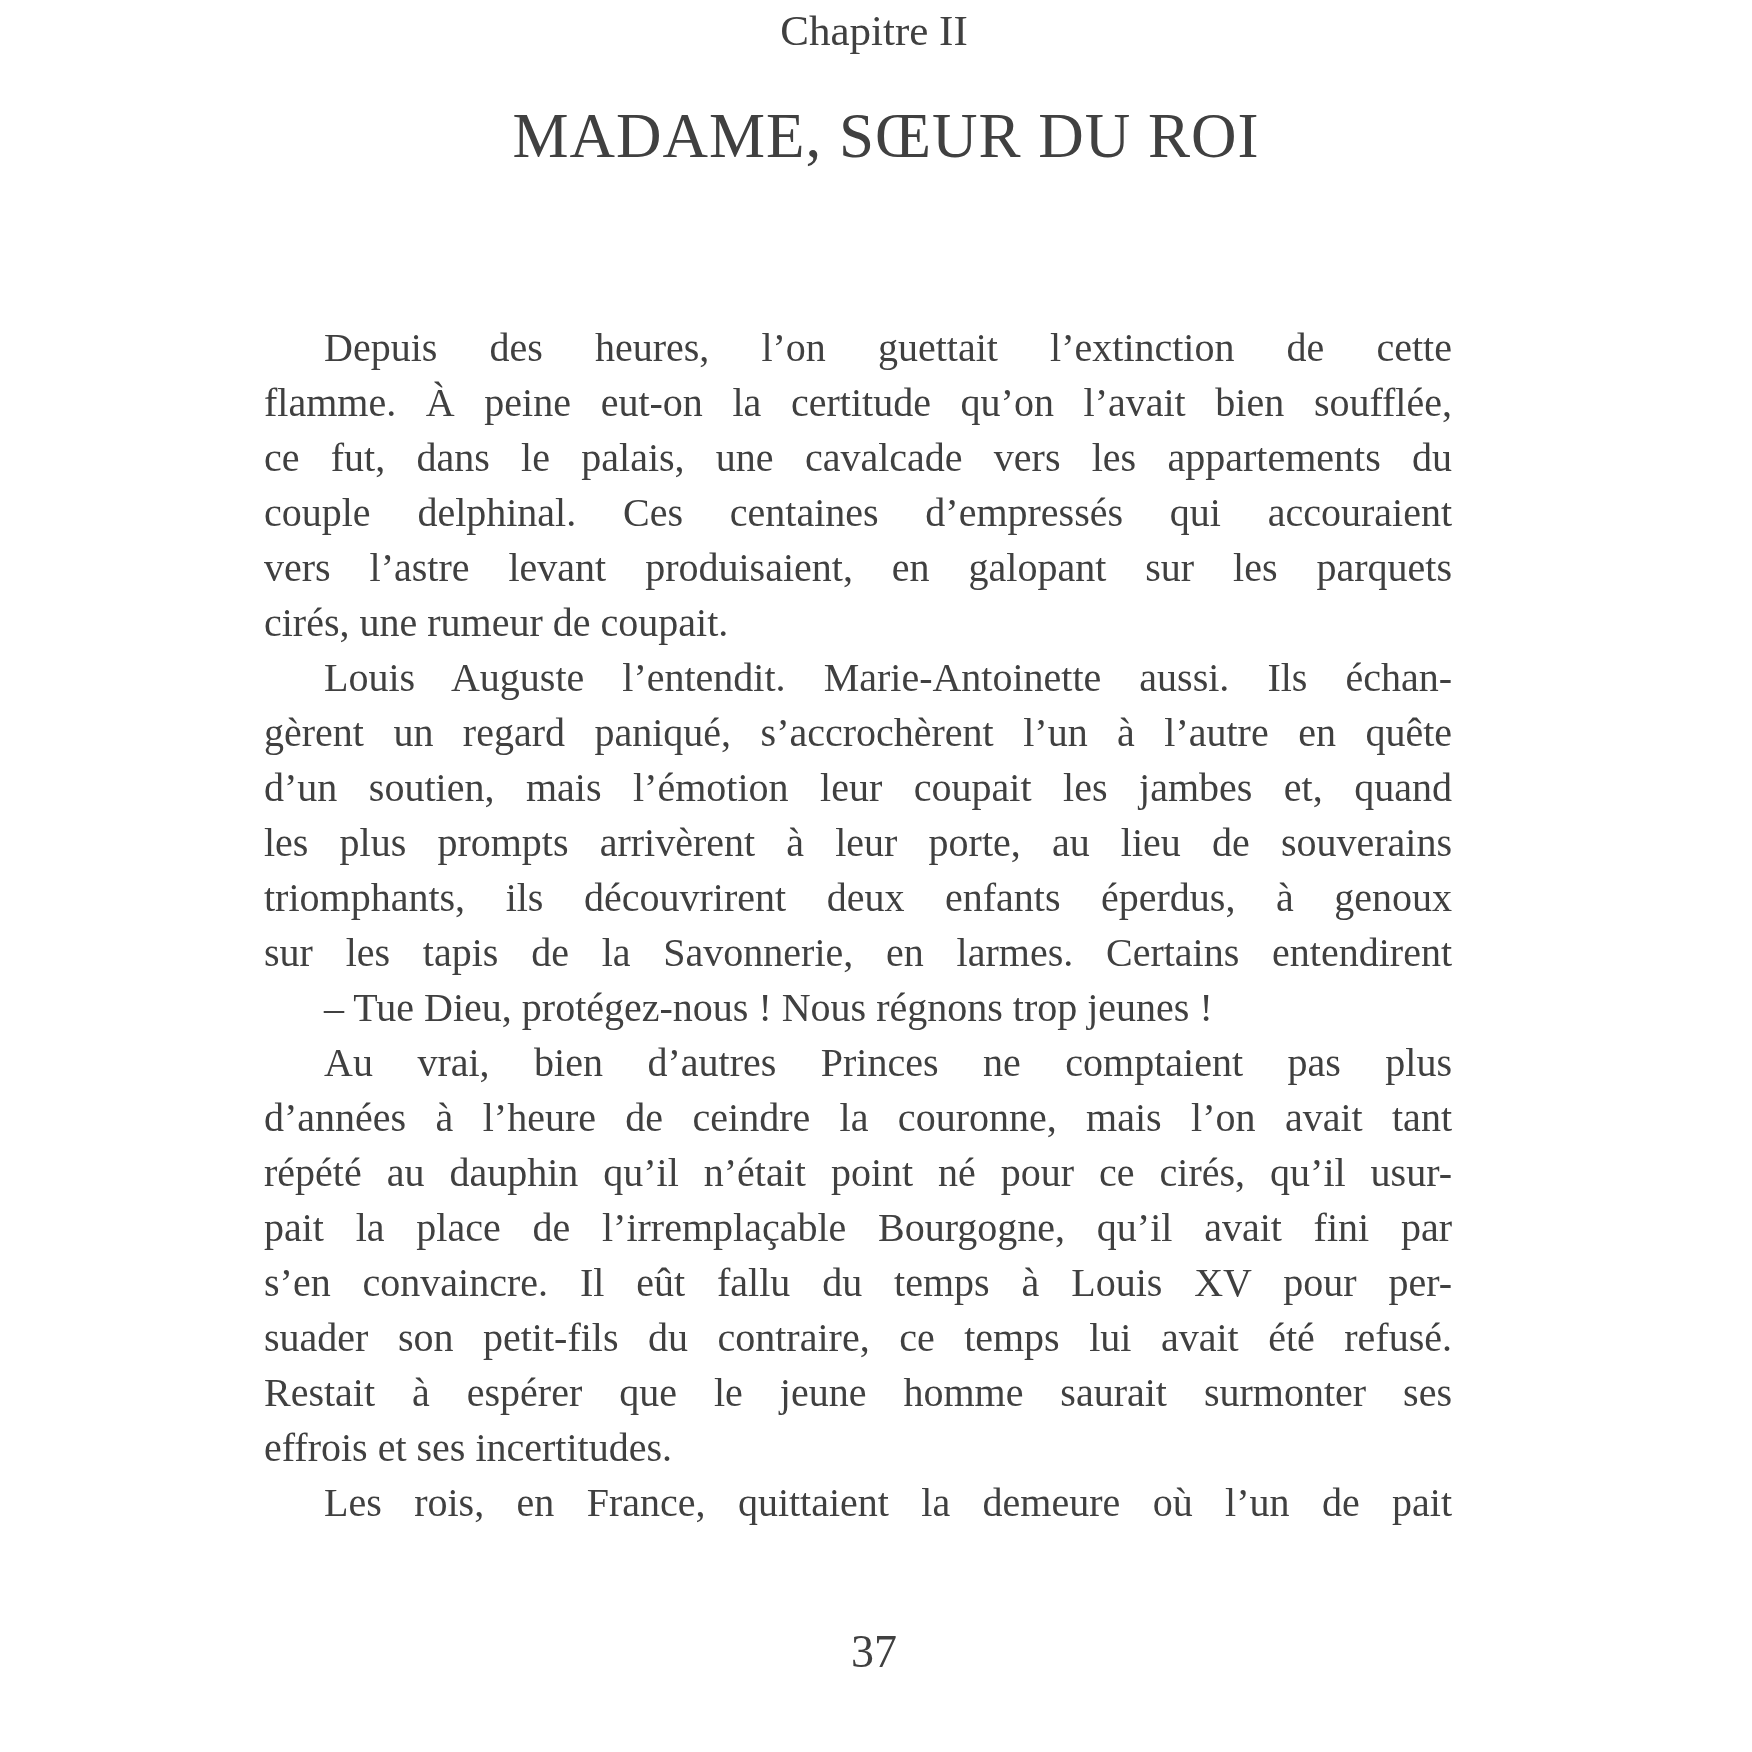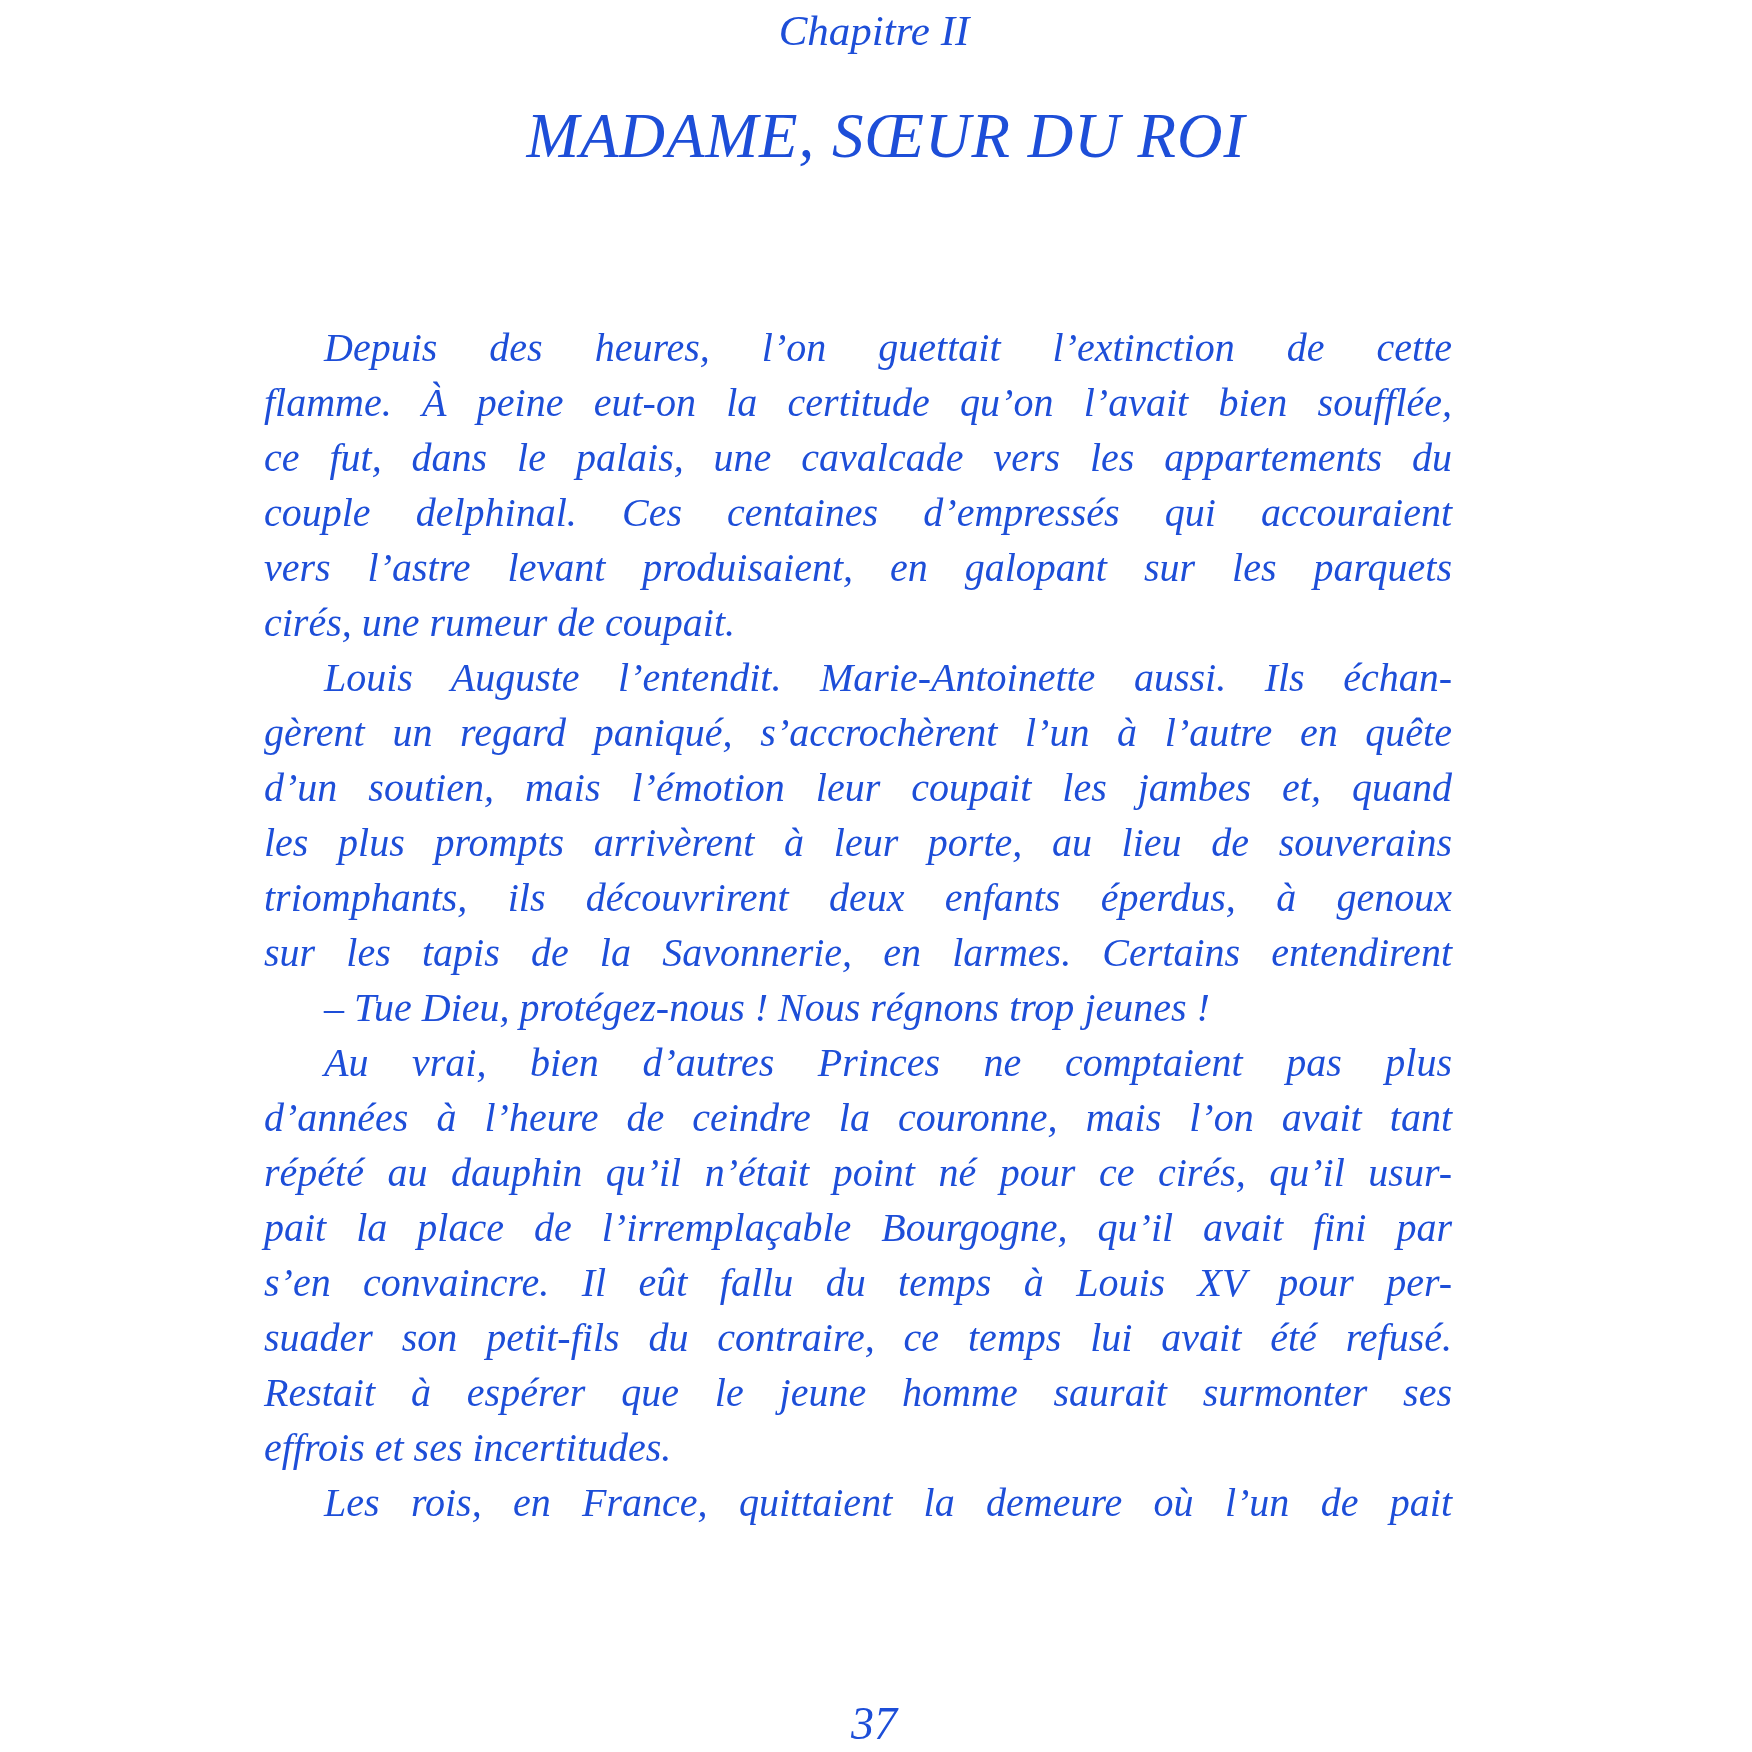--- a/index.html
+++ b/index.html
@@ -5,24 +5,23 @@
   html, body {
     margin: 0;
     padding: 0;
     background: #ffffff;
   }
   .page {
     position: relative;
     width: 1752px;
     height: 1752px;
     background: #ffffff;
-    color: #1d4ed8;
+    color: #404040;
     font-family: "Liberation Serif", serif;
     overflow: hidden;
-    font-style: italic;
   }
   .chapter-label {
     position: absolute;
     top: 2px;
     left: 280px;
     width: 1188px;
     text-align: center;
     font-size: 43px;
     line-height: 58px;
     white-space: nowrap;
@@ -54,21 +53,21 @@
   .line.j {
     text-align: justify;
     text-align-last: justify;
     text-justify: inter-word;
   }
   .line.indent {
     text-indent: 60px;
   }
   .page-number {
     position: absolute;
-    top: 1696px;
+    top: 1624px;
     left: 280px;
     width: 1188px;
     text-align: center;
     font-size: 46px;
     line-height: 56px;
   }
 </style>
 </head>
 <body>
 

